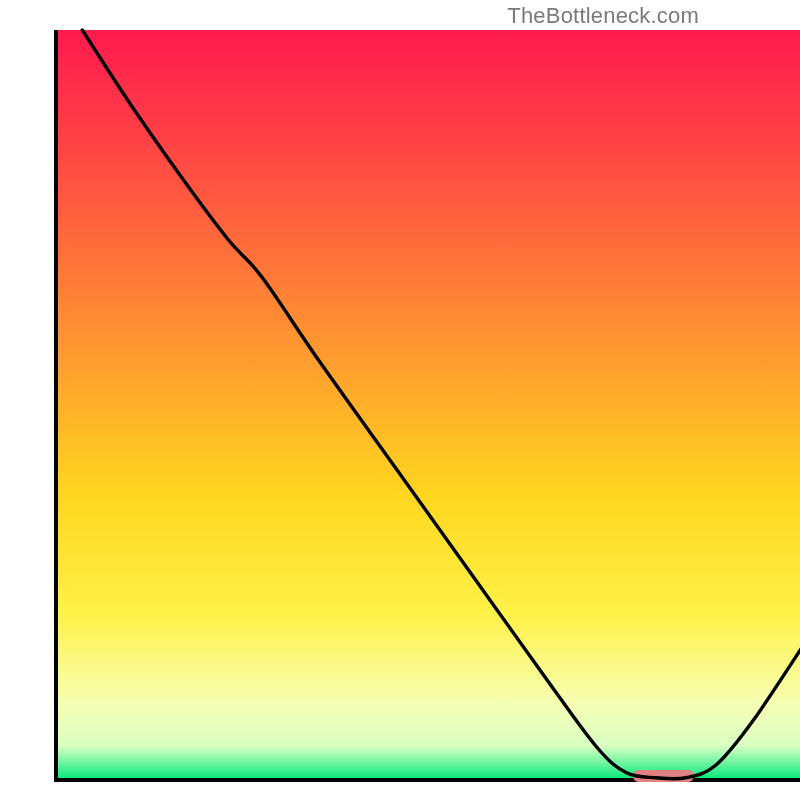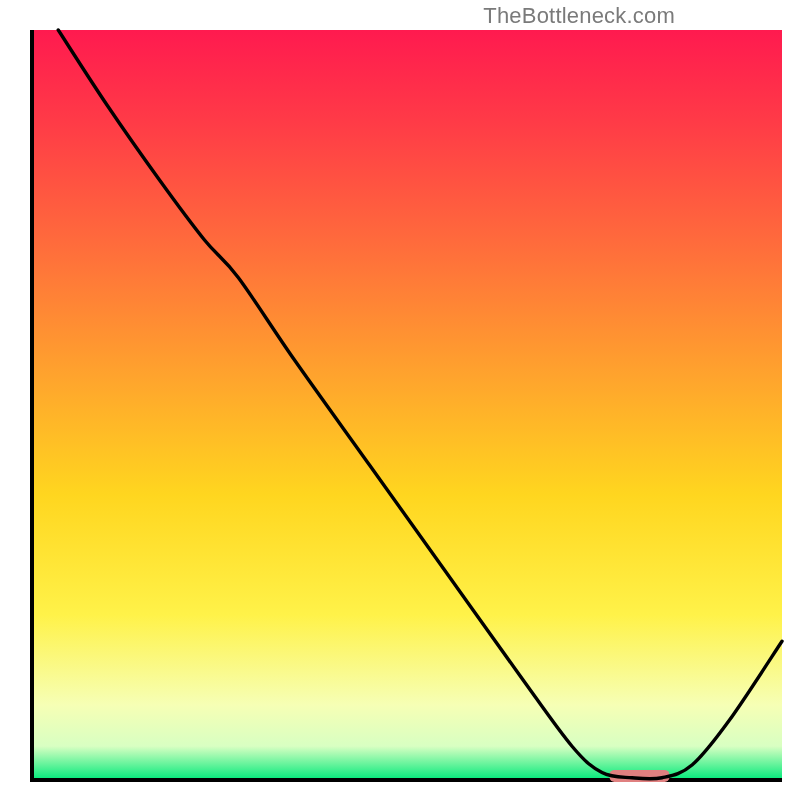--- a/index.html
+++ b/index.html
@@ -7,20 +7,21 @@
     padding: 0;
     width: 800px;
     height: 800px;
     background: #ffffff;
     font-family: Arial, Helvetica, sans-serif;
   }
   .root {
     position: relative;
     width: 697px;
     height: 800px;
+    padding-left: 24px;
   }
   .watermark {
     position: absolute;
     top: 3px;
     right: 22px;
     color: #7a7a7a;
     font-size: 22px;
     letter-spacing: 0.2px;
     font-weight: 500;
     user-select: none;

